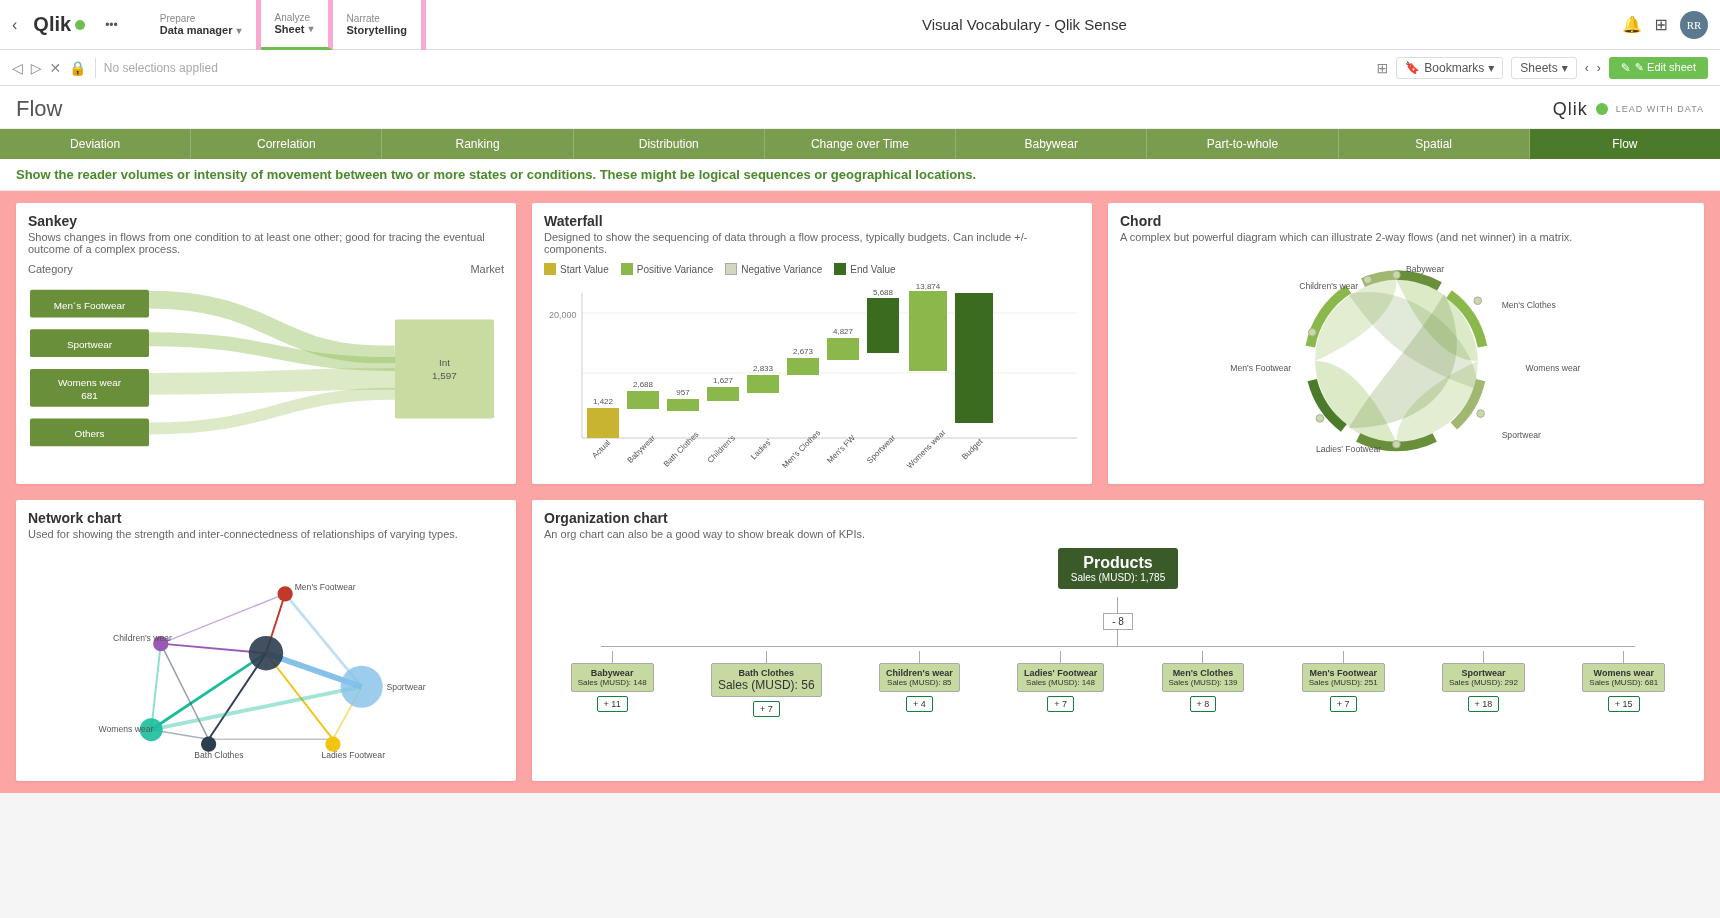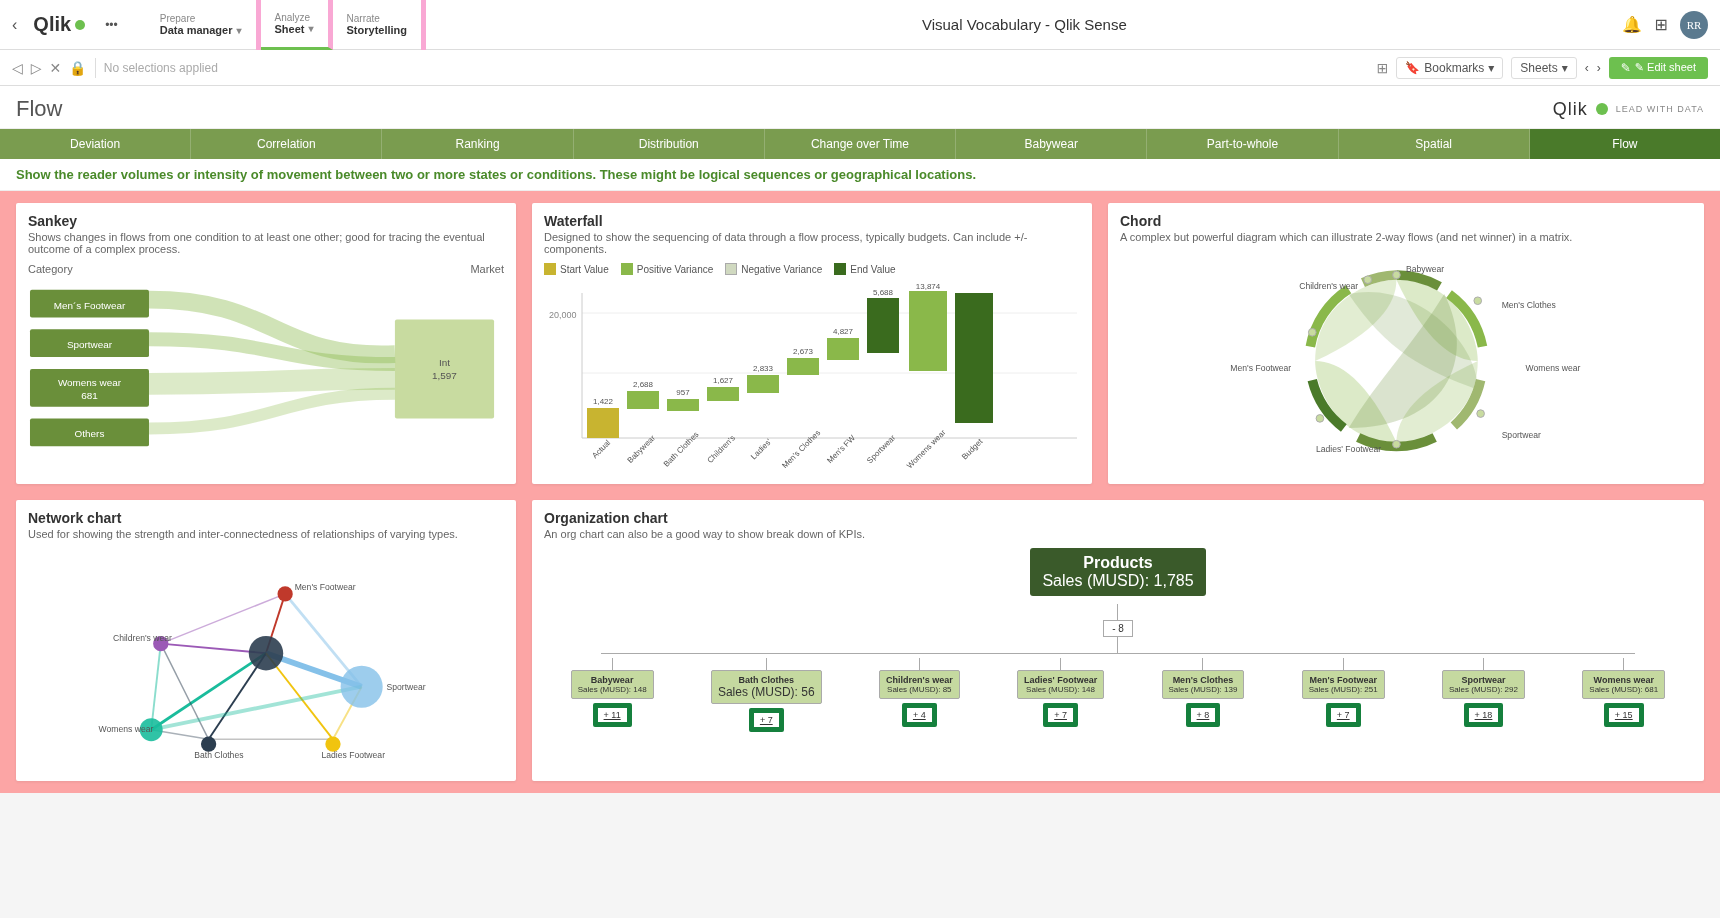--- a/index.html
+++ b/index.html
@@ -66,28 +66,28 @@
     .chord-svg { width: 100%; height: 220px; }
 
     
     .bottom-row { display: grid; grid-template-columns: 500px 1fr; gap: 16px; }
 
     
     .network-svg { width: 100%; height: 220px; }
     .org-root { display: flex; justify-content: center; margin-bottom: 8px; }
     .org-box { background: #3a5a2a; color: #fff; padding: 6px 12px; border-radius: 3px; font-size: 10px; text-align: center; min-width: 120px; }
     .org-box .org-title { font-weight: bold; font-size: 16px; }
-    .org-box .org-val { font-size: 16px; }
+    .org-box .org-val { font-size: 10px; }
     .org-connector { display: flex; justify-content: center; }
     .org-vline { width: 1px; height: 16px; background: #aaa; }
     .org-children { display: flex; gap: 6px; }
     .org-child-col { display: flex; flex-direction: column; align-items: center; }
     .org-child-vline { width: 1px; height: 12px; background: #aaa; }
     .org-child-box { background: #c5d9a0; color: #333; padding: 4px 6px; border-radius: 2px; font-size: 9px; text-align: center; min-width: 80px; border: 1px solid #aaa; }
-    .org-child-badge { background: #fff; border: 5px solid #15803d; color: #333; font-size: 9px; padding: 2px 6px; margin-top: 4px; border-radius: 2px; text-align: center; text-decoration: underline; }
+    .org-child-badge { background: #fff; border: 1px solid #15803d; color: #333; font-size: 9px; padding: 2px 6px; margin-top: 4px; border-radius: 2px; text-align: center; }
 
     
     .card { background: #fff; padding: 10px 12px; border-radius: 2px; box-shadow: 0 1px 3px rgba(0,0,0,0.08); }
   </style>
 </head>
 <body>
 
 <div class="top-nav">
   <span class="nav-back">‹</span>
   <div class="qlik-logo">

